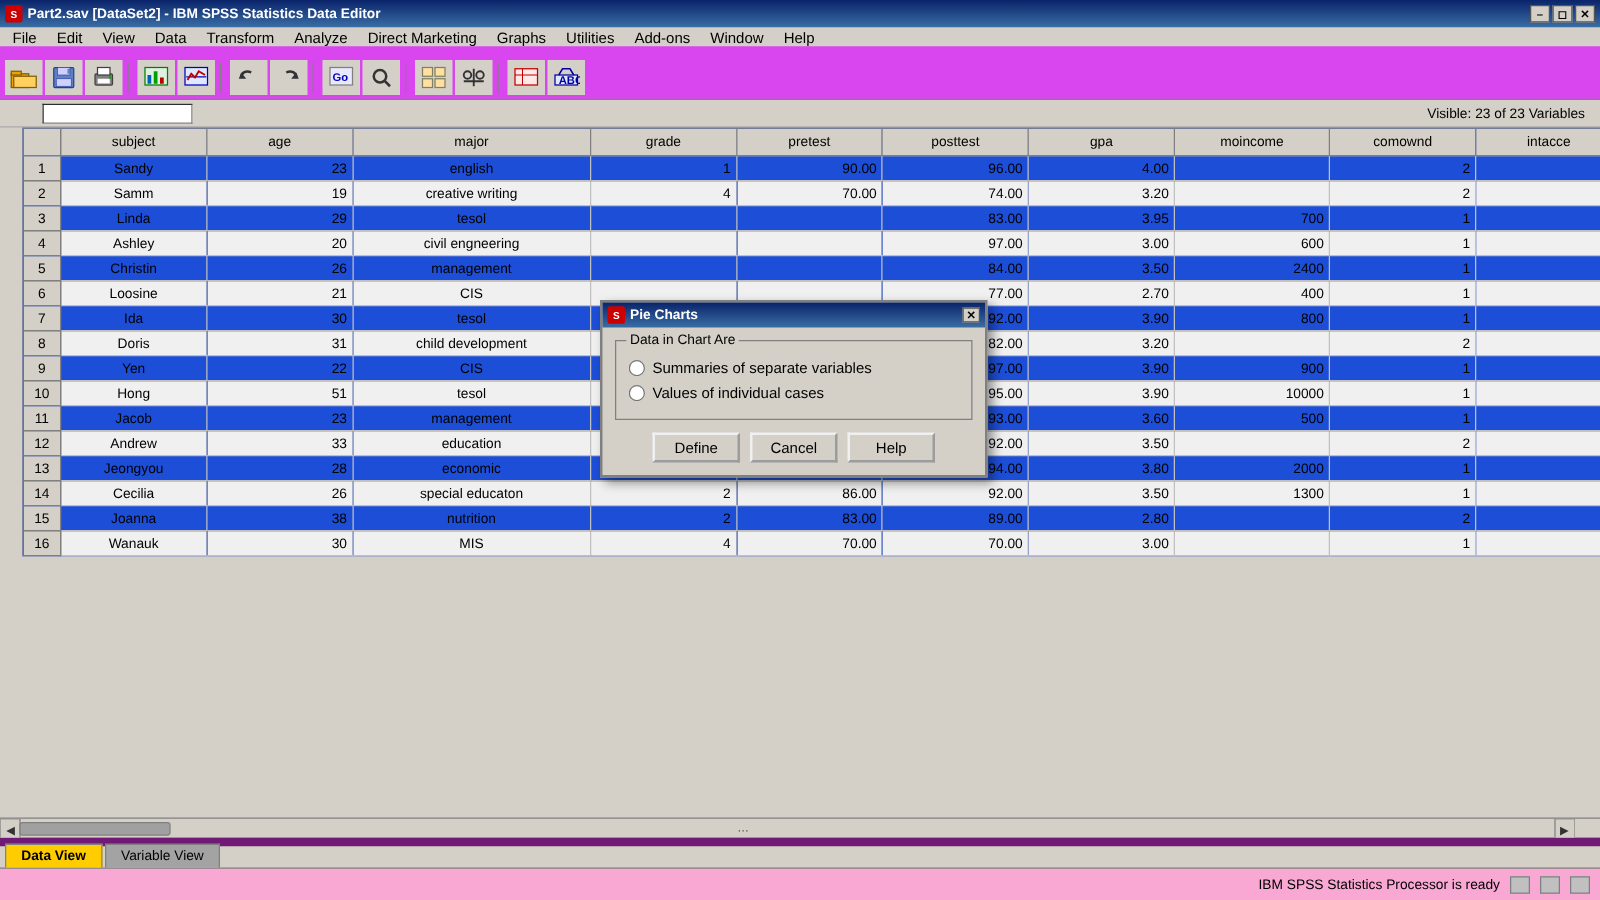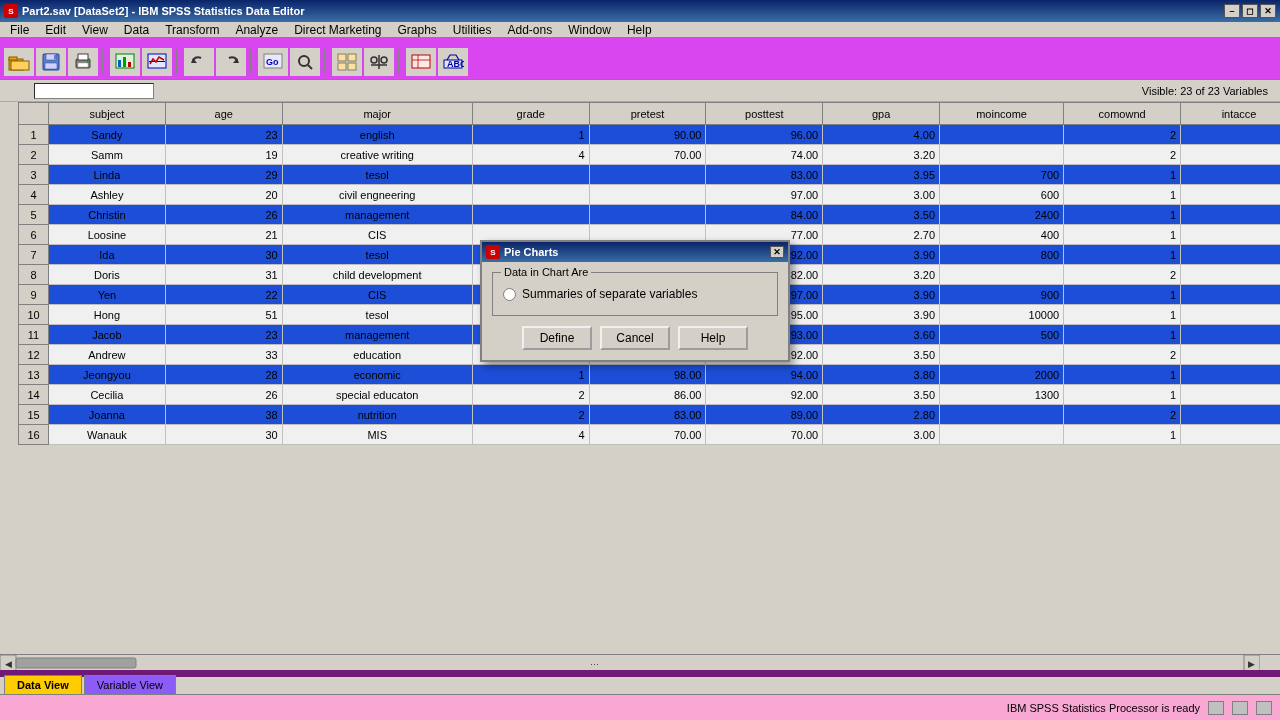--- a/index.html
+++ b/index.html
@@ -143,21 +143,21 @@
     #bottom-tabs {
       height: 24px;
       background: #d4d0c8;
       display: flex;
       align-items: flex-end;
       border-top: 7px solid #701a75;
       padding: 0 4px;
     }
     .tab-btn {
       padding: 3px 12px;
-      background: #8b5cf6;
+      background: #a3a3a3;
       border: 1px solid #808080;
       border-bottom: none;
       cursor: pointer;
       font-size: 11px;
       margin-right: 2px;
     }
     .tab-btn.active {
       background: #ffcc00;
       font-weight: bold;
     }
@@ -660,20 +660,24 @@
     </div>
     <div class="dialog-close-btn">✕</div>
   </div>
   <div id="pie-dialog-content">
     <div class="group-box">
       <span class="group-box-label">Data in Chart Are</span>
       <div class="radio-option">
         <input type="radio" name="chart-data" id="opt2" style="">
         <label for="opt2">Summaries of separate variables</label>
       </div>
+      <div class="radio-option">
+        <input type="radio" name="chart-data" id="opt3" style="">
+        <label for="opt3">Values of individual cases</label>
+      </div>
     </div>
     <div class="dialog-buttons">
       <button class="dialog-btn">Define</button>
       <button class="dialog-btn">Cancel</button>
       <button class="dialog-btn">Help</button>
     </div>
   </div>
 </div>
 
 </body></html>

